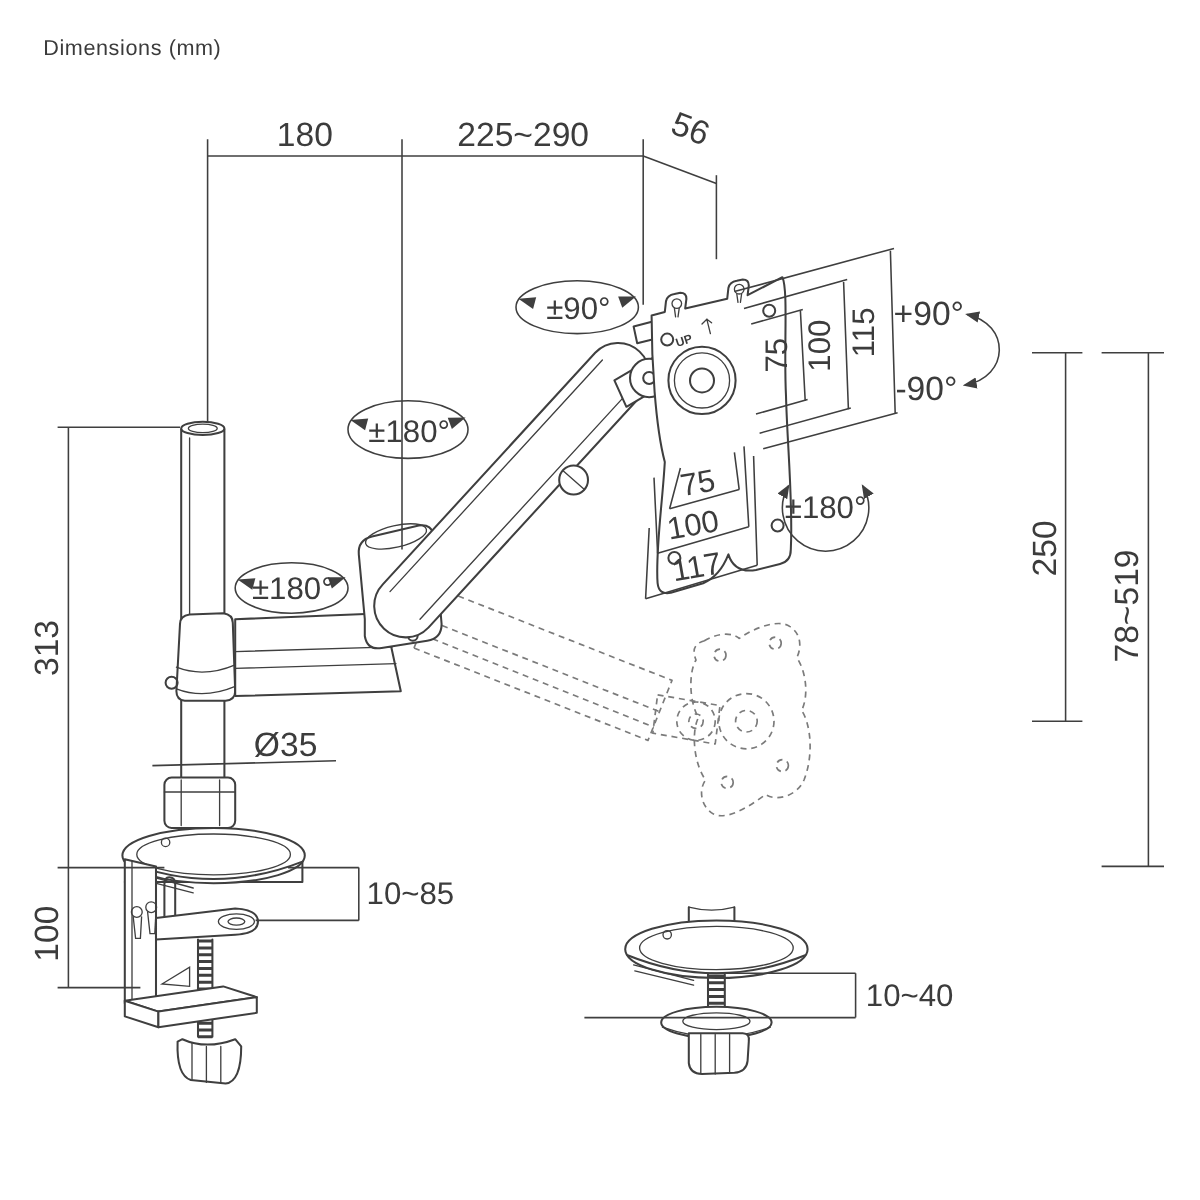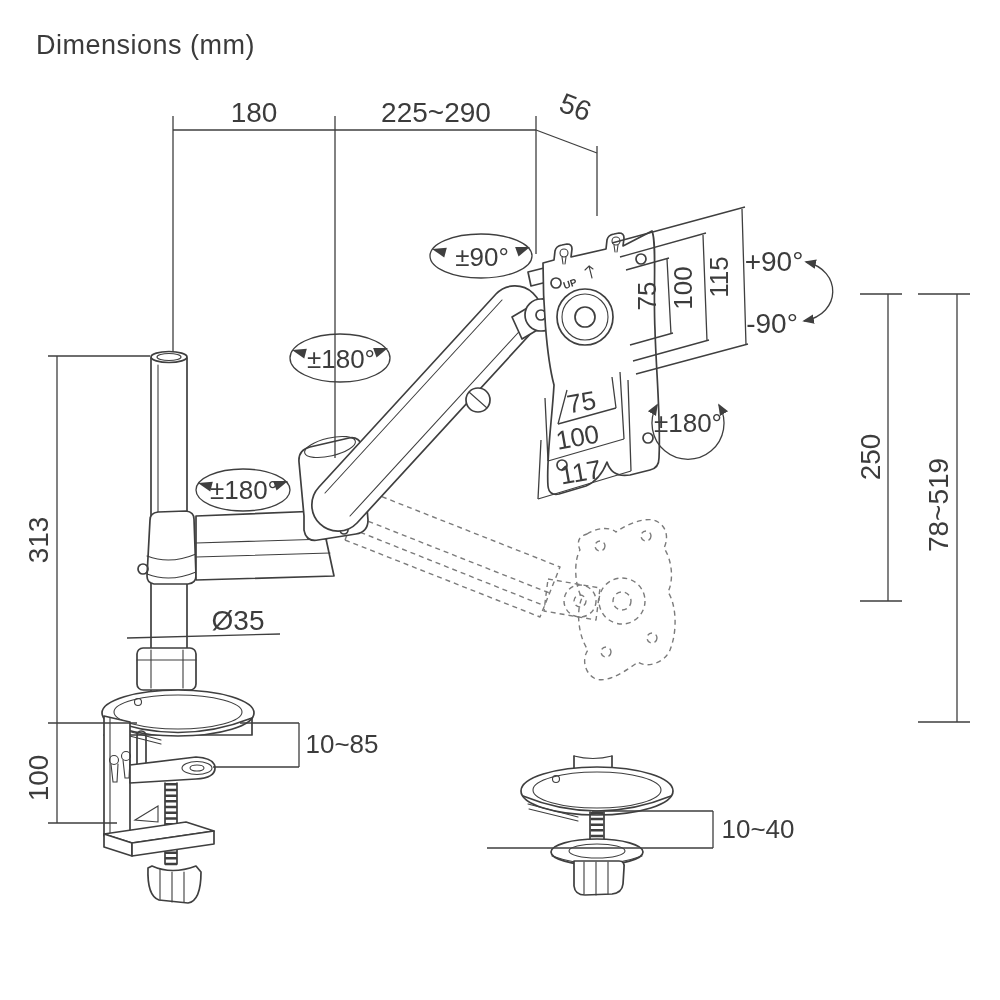--- a/index.html
+++ b/index.html
@@ -1,18 +1,18 @@
 <!DOCTYPE html>
 <html><head>
 <meta charset="utf-8">
 <style>
   html,body{margin:0;padding:0;background:#fff;}
   .page{position:relative;width:1000px;height:1000px;background:#fff;overflow:hidden;
         font-family:"Liberation Sans",sans-serif;}
-  .title{position:absolute;left:36px;top:30px;font-size:27px;font-weight:500;
+  .title{position:absolute;left:36px;top:30px;font-size:18px;font-weight:500;
          color:#3b3b3b;letter-spacing:.5px;}
   svg{position:absolute;left:0;top:0;}
   svg text{fill:#3c3c3c;font-family:"Liberation Sans",sans-serif;}
   .num{font-size:28px;}
   .num2{font-size:26px;}
   .ln{stroke:#3f3f3f;stroke-width:1.7;fill:none;stroke-linecap:round;stroke-linejoin:round;}
   .lnf{stroke:#3f3f3f;stroke-width:1.7;fill:#ffffff;stroke-linejoin:round;}
   .lnt{stroke:#3f3f3f;stroke-width:1.1;fill:none;stroke-linecap:round;}
   .dim{stroke:#3f3f3f;stroke-width:1.3;fill:none;stroke-linecap:butt;}
   .arr{fill:#3f3f3f;stroke:none;}

